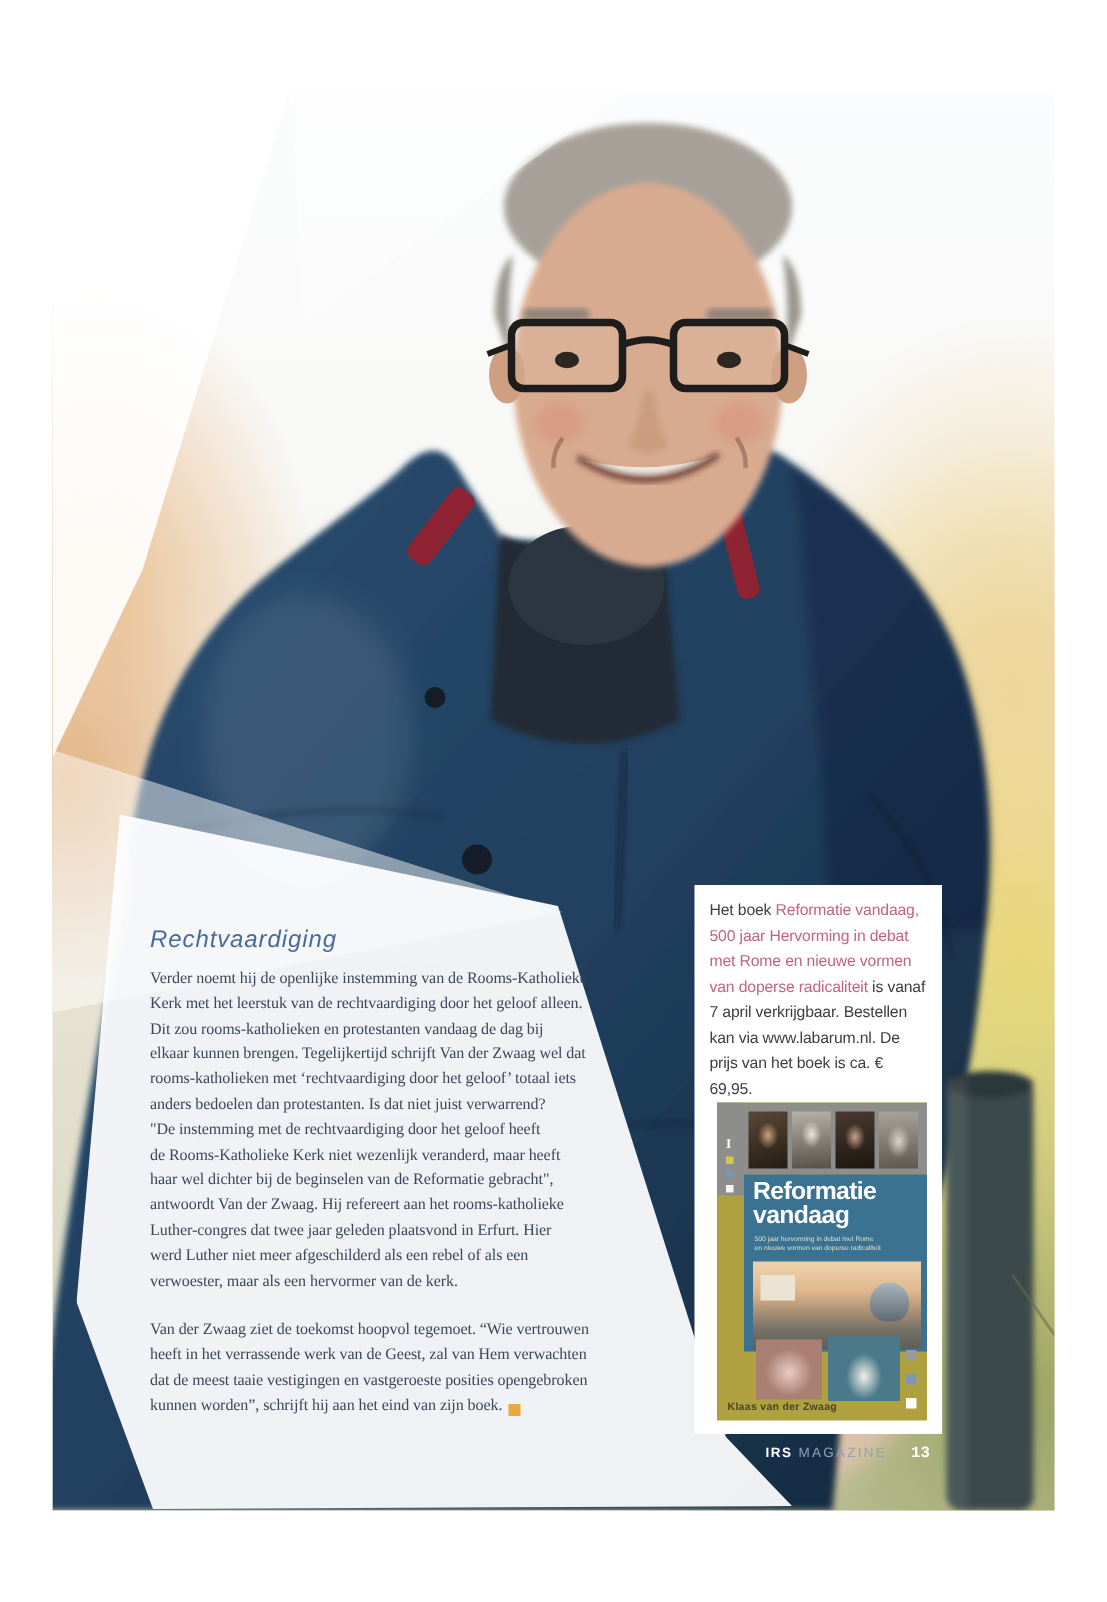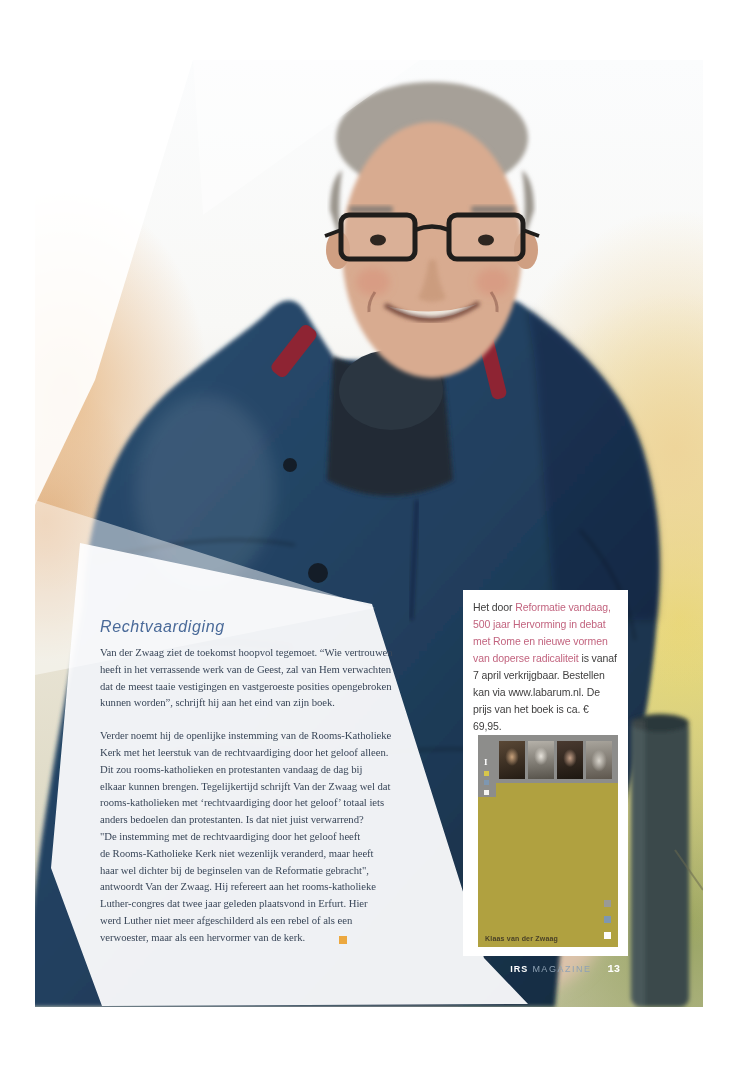--- a/index.html
+++ b/index.html
@@ -160,57 +160,73 @@
     </svg>
 
     <div class="ov ov-topleft"></div>
     <div class="ov ov-skywedge"></div>
     <div class="ov ov-mist"></div>
     <div class="ov ov-main"></div>
   </div>
 
   <div class="article">
     <h2>Rechtvaardiging</h2>
-    <p class="bodytext">Van der Zwaag ziet de toekomst hoopvol tegemoet. “Wie vertrouwen
-heeft in het verrassende werk van de Geest, zal van Hem verwachten
-dat de meest taaie vestigingen en vastgeroeste posities opengebroken
-kunnen worden”, schrijft hij aan het eind van zijn boek.</p>
     <p class="bodytext">Verder noemt hij de openlijke instemming van de Rooms-Katholieke
 Kerk met het leerstuk van de rechtvaardiging door het geloof alleen.
 Dit zou rooms-katholieken en protestanten vandaag de dag bij
 elkaar kunnen brengen. Tegelijkertijd schrijft Van der Zwaag wel dat
 rooms-katholieken met ‘rechtvaardiging door het geloof’ totaal iets
 anders bedoelen dan protestanten. Is dat niet juist verwarrend?
 "De instemming met de rechtvaardiging door het geloof heeft
 de Rooms-Katholieke Kerk niet wezenlijk veranderd, maar heeft
 haar wel dichter bij de beginselen van de Reformatie gebracht",
 antwoordt Van der Zwaag. Hij refereert aan het rooms-katholieke
 Luther-congres dat twee jaar geleden plaatsvond in Erfurt. Hier
 werd Luther niet meer afgeschilderd als een rebel of als een
 verwoester, maar als een hervormer van de kerk.</p>
+    <p class="bodytext">Van der Zwaag ziet de toekomst hoopvol tegemoet. “Wie vertrouwen
+heeft in het verrassende werk van de Geest, zal van Hem verwachten
+dat de meest taaie vestigingen en vastgeroeste posities opengebroken
+kunnen worden”, schrijft hij aan het eind van zijn boek.</p>
     <span class="end-marker" style="background:#eca83f;"></span>
   </div>
 
   <div class="sidebar-box">
-    <p class="sidebar-text"><span>Het door </span><span class="pink">Reformatie vandaag, 500 jaar Hervorming in debat met Rome en nieuwe vormen van doperse radicaliteit</span><span> is vanaf 7 april verkrijgbaar. Bestellen kan via www.labarum.nl. De prijs van het boek is ca. € 69,95.</span></p>
+    <p class="sidebar-text"><span>Het boek </span><span class="pink">Reformatie vandaag, 500 jaar Hervorming in debat met Rome en nieuwe vormen van doperse radicaliteit</span><span> is vanaf 7 april verkrijgbaar. Bestellen kan via www.labarum.nl. De prijs van het boek is ca. € 69,95.</span></p>
 
     <div class="cover">
       <div class="cv-grayband"></div>
       <div class="cv-spine">
         <span class="mark">I</span>
       </div>
       <span class="sq" style="top:36px;background:#d8c64a;"></span>
       <span class="sq" style="top:45px;background:#7e97b1;"></span>
       <span class="sq" style="top:55px;background:#f5f5f2;"></span>
       <div class="portraits">
         <div class="portrait p1"></div>
         <div class="portrait p2"></div>
         <div class="portrait p3"></div>
         <div class="portrait p4"></div>
       </div>
+      <div class="cv-teal">
+        <div class="cv-title">
+          <div>Reformatie</div>
+          <div>vandaag</div>
+        </div>
+        <div class="cv-sub">
+          <div>500 jaar hervorming in debat met Rome</div>
+          <div>en nieuwe vormen van doperse radicaliteit</div>
+        </div>
+        <div class="cityscape">
+          <div class="monument"></div>
+          <div class="dome"></div>
+        </div>
+        <div class="mini-photo mini-left"></div>
+        <div class="mini-photo mini-right"></div>
+      </div>
       <span class="cv-sq" style="top:165px;background:#9a9a96;"></span>
       <span class="cv-sq" style="top:181px;background:#7e97b1;"></span>
       <span class="cv-sq" style="top:197px;background:#fcfcfc;"></span>
       <div class="cv-author">Klaas van der Zwaag</div>
     </div>
   </div>
 
   <div class="footer">
     <span class="irs">IRS</span>
     <span class="mag">MAGAZINE</span>

